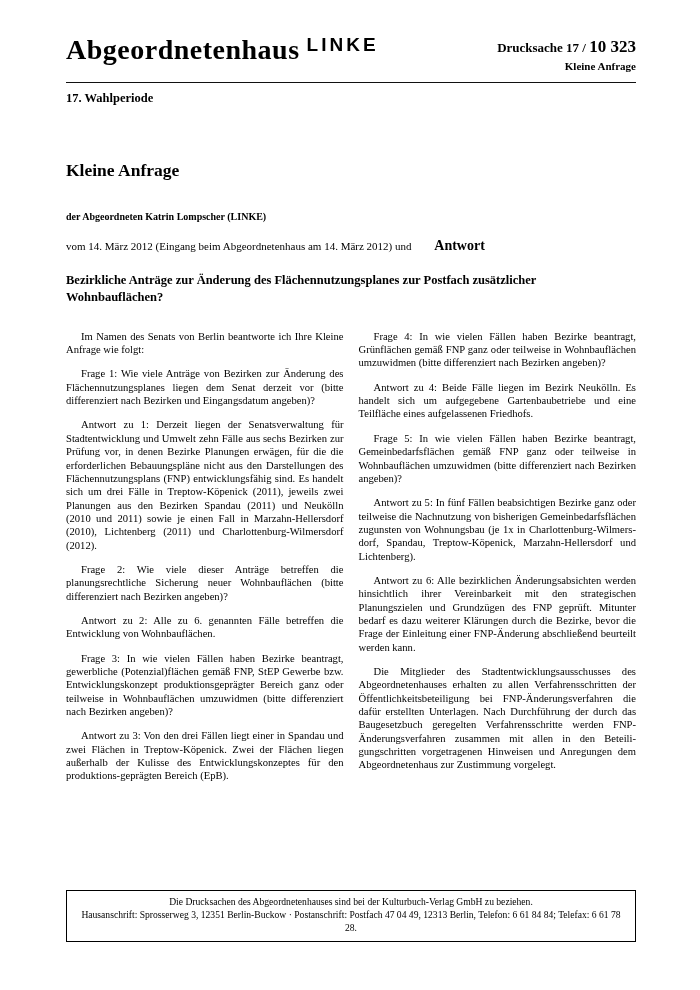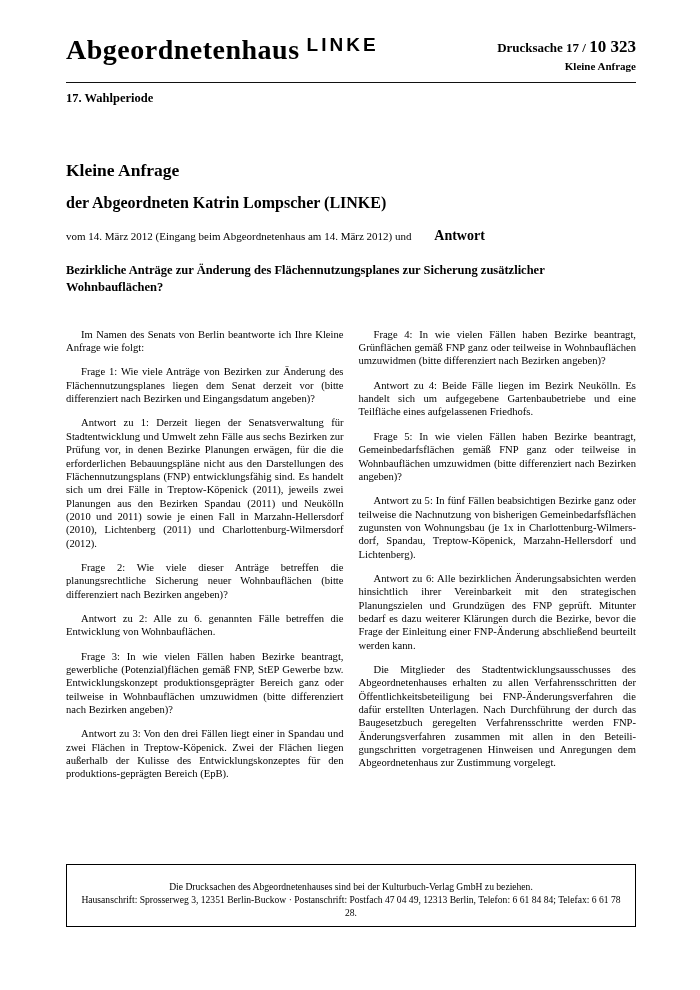--- a/index.html
+++ b/index.html
@@ -69,22 +69,22 @@
     font-size: 12.5px;
     font-weight: bold;
   }
   
   .main-title {
     margin-top: 54px;
     font-size: 17.5px;
     font-weight: bold;
   }
   .author-line {
-    margin-top: 13px;
-    font-size: 16px;
+    margin-top: 30px;
+    font-size: 10px;
     font-weight: bold;
   }
   .date-line {
     margin-top: 16px;
     font-size: 11px;
   }
   .answer-label {
     font-size: 14px;
     font-weight: bold;
     margin-left: 20px;
@@ -92,43 +92,43 @@
   }
   .subject-title {
     margin-top: 18px;
     font-size: 12.5px;
     font-weight: bold;
     line-height: 1.35;
     max-width: 560px;
   }
   
   .body-columns {
-    margin-top: 32px;
+    margin-top: 24px;
     display: flex;
     gap: 15px;
   }
   .col {
     width: 50%;
     font-size: 10.6px;
     line-height: 1.26;
     text-align: justify;
     hyphens: auto;
   }
   .col p {
     text-indent: 15px;
     margin-bottom: 11px;
   }
   
   .footer-box {
     position: absolute;
     left: 66px;
     right: 64px;
-    bottom: 63px;
+    bottom: 48px;
     border: 1px solid #000;
-    padding: 16px 10px 6px;
+    padding: 5px 10px 6px;
     text-align: center;
     font-size: 9.6px;
     line-height: 1.35;
   }
 </style>
 </head>
 <body>
 
 <div class="page">
 
@@ -152,21 +152,21 @@
 
   <div class="main-title">Kleine Anfrage</div>
 
   <div class="author-line">der Abgeordneten Katrin Lompscher (LINKE)</div>
 
   <div class="date-line">
     <span>vom 14. März 2012 (Eingang beim Abgeordnetenhaus am 14. März 2012) und</span>
     <span class="answer-label">Antwort</span>
   </div>
 
-  <div class="subject-title">Bezirkliche Anträge zur Änderung des Flächennutzungsplanes zur Sicherung zusätzlicher Wohnbauflächen?</div>
+  <div class="subject-title">Bezirkliche Anträge zur Änderung des Flächennutzungsplanes zur Postfach zusätzlicher Wohnbauflächen?</div>
 
   <div class="body-columns">
     <div class="col">
       <p>Im Namen des Senats von Berlin beantworte ich Ihre Kleine Anfrage wie folgt:</p>
       <p>Frage 1: Wie viele Anträge von Bezirken zur Änderung des Flächennutzungsplanes liegen dem Senat derzeit vor (bitte differenziert nach Bezirken und Eingangsdatum angeben)?</p>
       <p>Antwort zu 1: Derzeit liegen der Senatsverwaltung für Stadtentwicklung und Umwelt zehn Fälle aus sechs Bezirken zur Prüfung vor, in denen Bezirke Planungen erwägen, für die die erforderlichen Bebauungspläne nicht aus den Darstellungen des Flächennutzungsplans (FNP) entwicklungsfähig sind. Es handelt sich um drei Fälle in Treptow-Köpenick (2011), jeweils zwei Planungen aus den Bezirken Spandau (2011) und Neukölln (2010 und 2011) sowie je einen Fall in Marzahn-Hellersdorf (2010), Lichtenberg (2011) und Charlottenburg-Wilmersdorf (2012).</p>
       <p>Frage 2: Wie viele dieser Anträge betreffen die planungsrechtliche Sicherung neuer Wohnbauflächen (bitte differenziert nach Bezirken angeben)?</p>
       <p>Antwort zu 2: Alle zu 6. genannten Fälle betreffen die Entwicklung von Wohnbauflächen.</p>
       <p>Frage 3: In wie vielen Fällen haben Bezirke beantragt, gewerbliche (Potenzial)flächen gemäß FNP, StEP Gewerbe bzw. Entwicklungskonzept produktionsgeprägter Bereich ganz oder teilweise in Wohnbauflächen umzuwidmen (bitte differenziert nach Bezirken angeben)?</p>
       <p>Antwort zu 3: Von den drei Fällen liegt einer in Spandau und zwei Flächen in Treptow-Köpenick. Zwei der Flächen liegen außerhalb der Kulisse des Entwicklungskonzeptes für den produktions-geprägten Bereich (EpB).</p>

